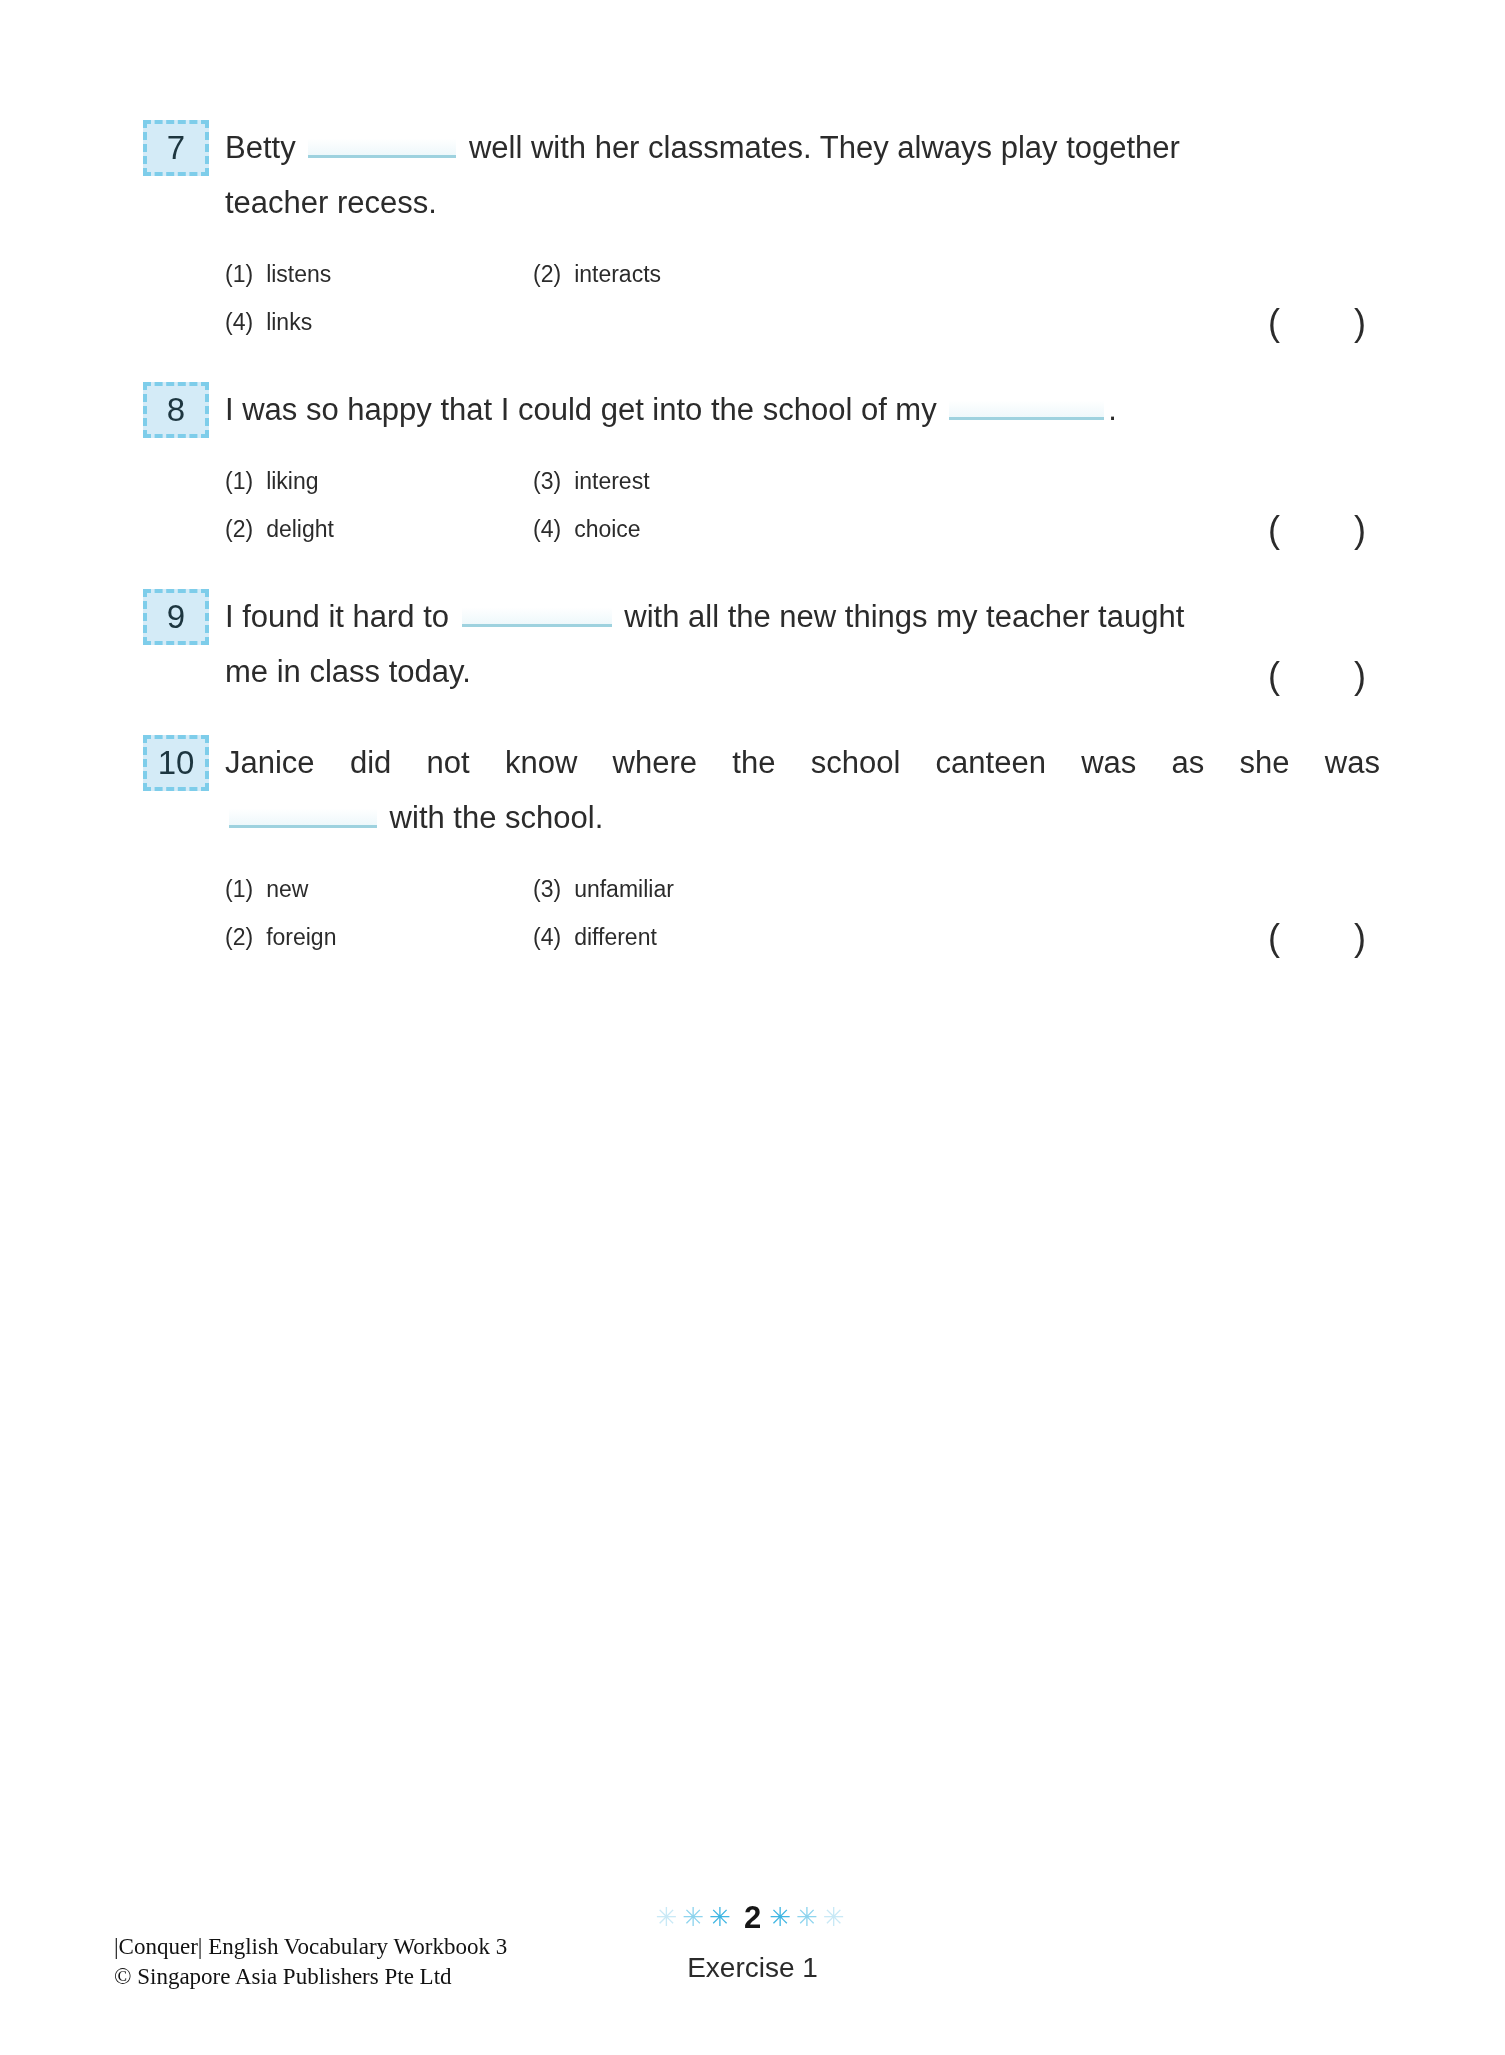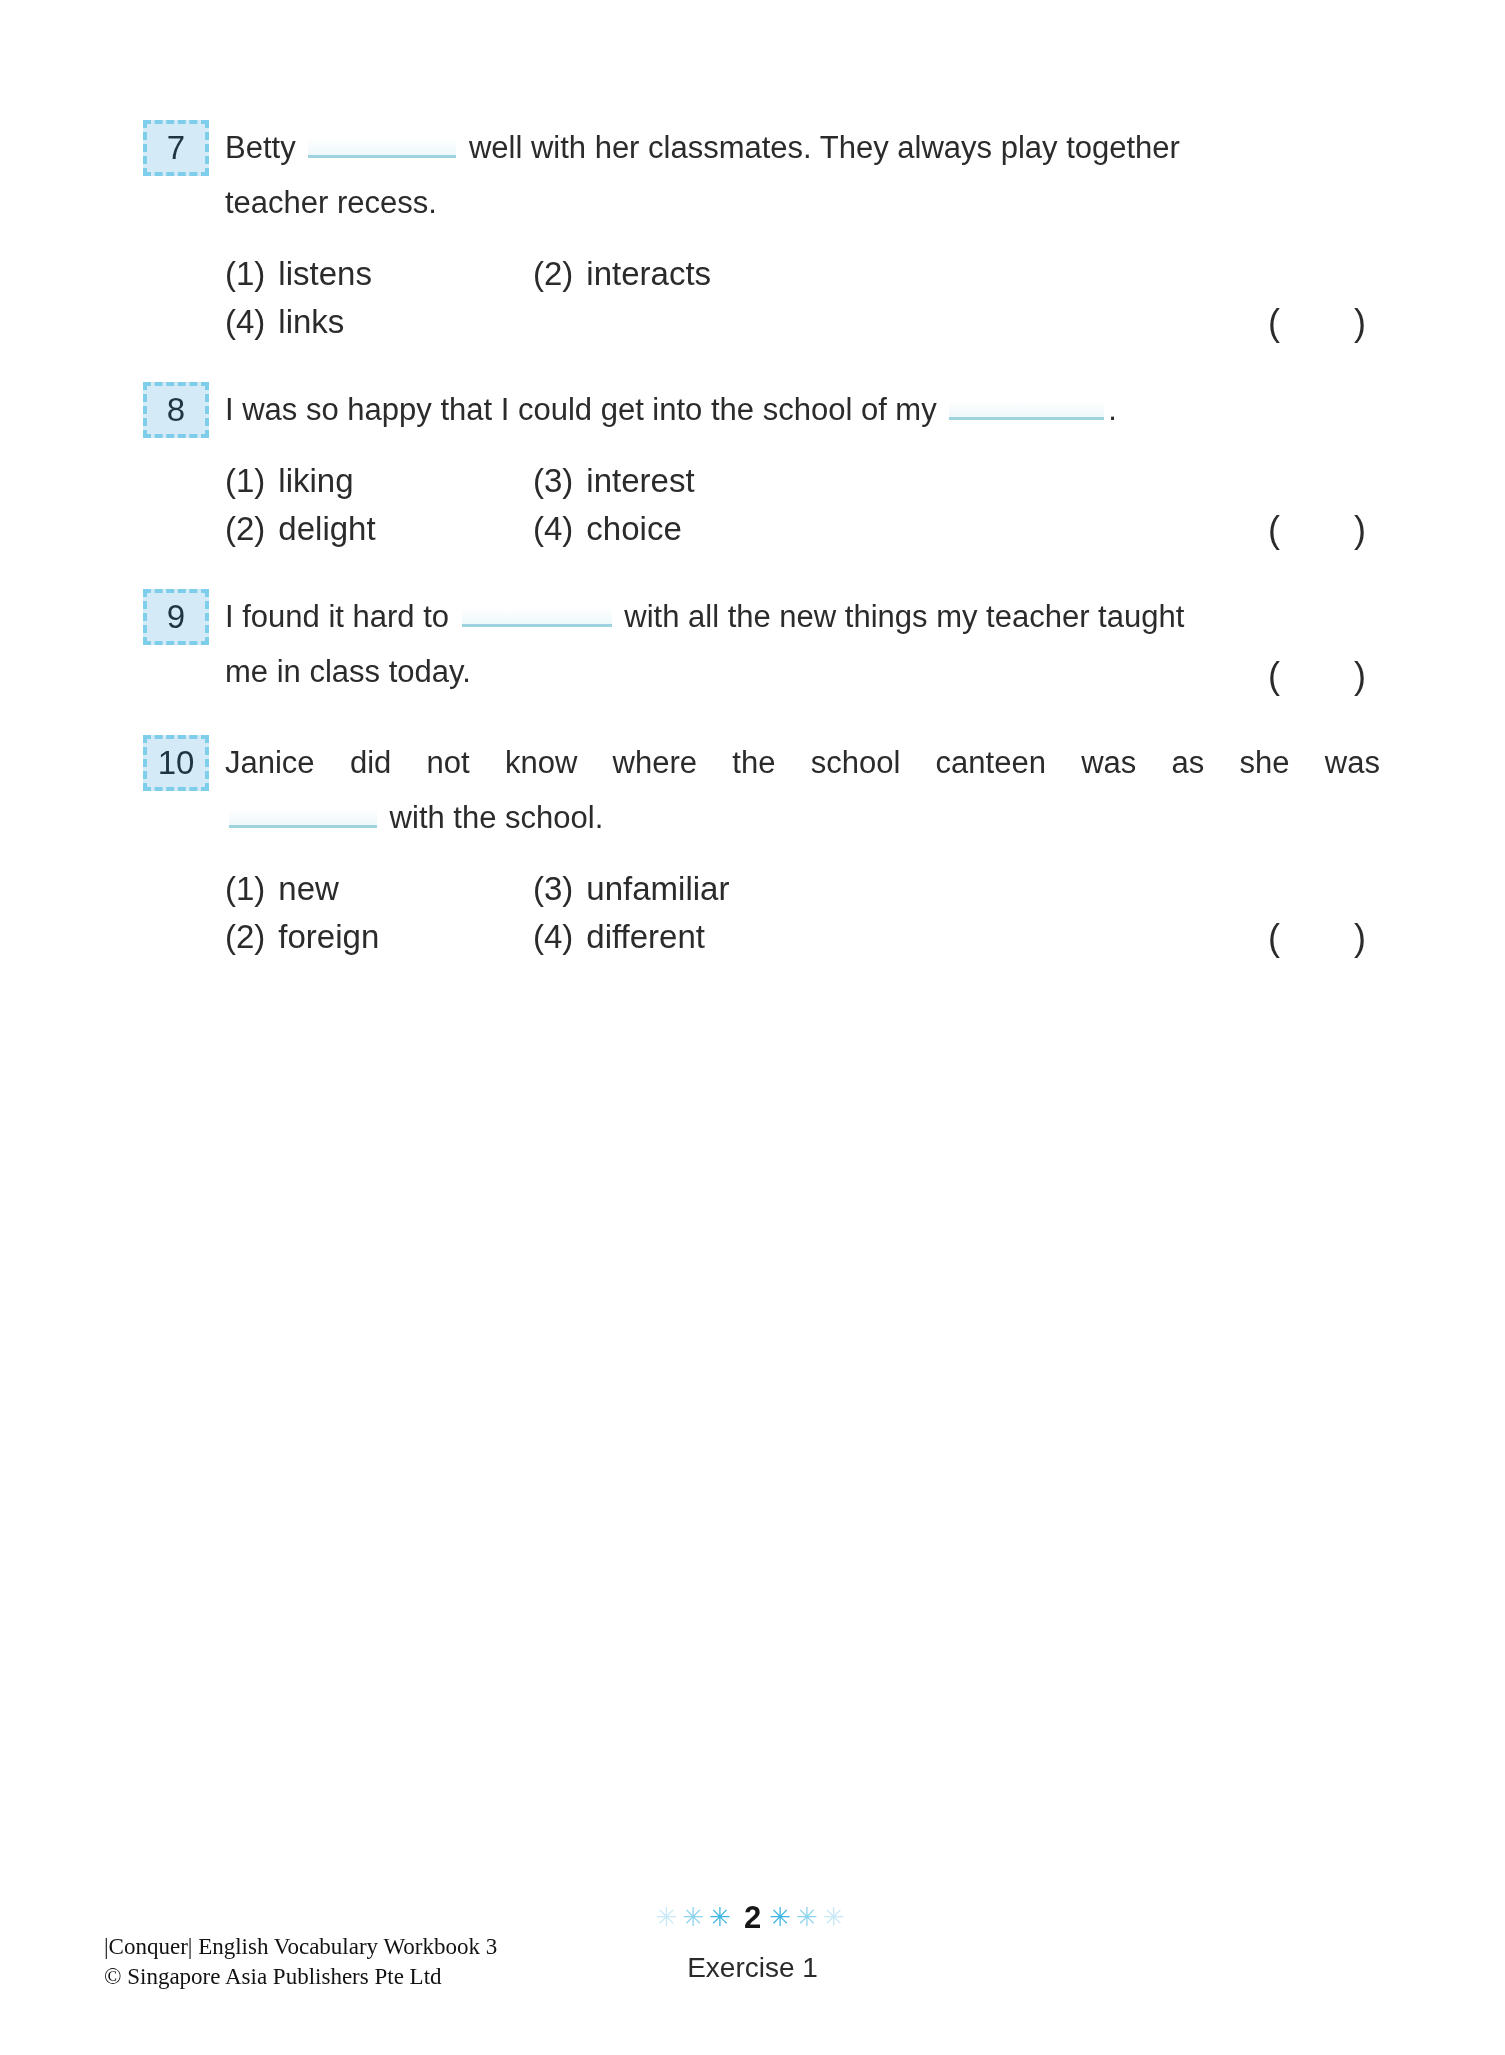--- a/index.html
+++ b/index.html
@@ -50,21 +50,21 @@
     height: 30px;
     border-bottom: 3px solid #9ed2df;
     background: linear-gradient(to top, #eef8fb, rgba(255,255,255,0) 55%);
     vertical-align: baseline;
     margin: 0 4px;
   }
   .options {
     display: grid;
     grid-template-columns: 308px auto;
     grid-auto-flow: row;
-    font-size: 33px;
+    font-size: 23px;
     line-height: 48px;
     margin-top: 20px;
     width: 960px;
   }
   .option { white-space: nowrap; }
   .olabel { margin-right: 13px; }
   .bracket {
     position: absolute;
     right: 14px;
     bottom: 2px;
@@ -84,21 +84,21 @@
     font-weight: bold;
     font-size: 31px;
     color: #161616;
     letter-spacing: 0;
     margin: 0 8px;
     vertical-align: -2px;
   }
   .exercise { font-size: 28px; color: #2b2b2b; margin-top: 16px; letter-spacing: 0; }
   .footer-left {
     position: absolute;
-    left: 104px;
+    left: 114px;
     top: 1932px;
     font-family: "Liberation Serif", serif;
     font-size: 23px;
     line-height: 30px;
     color: #121212;
   }
 </style>
 </head>
 <body>
 

